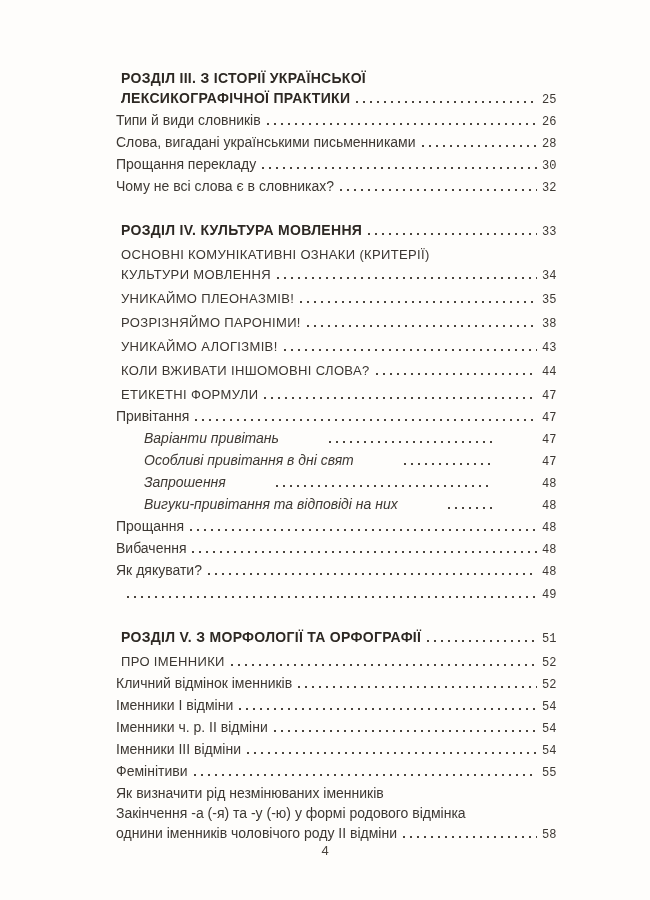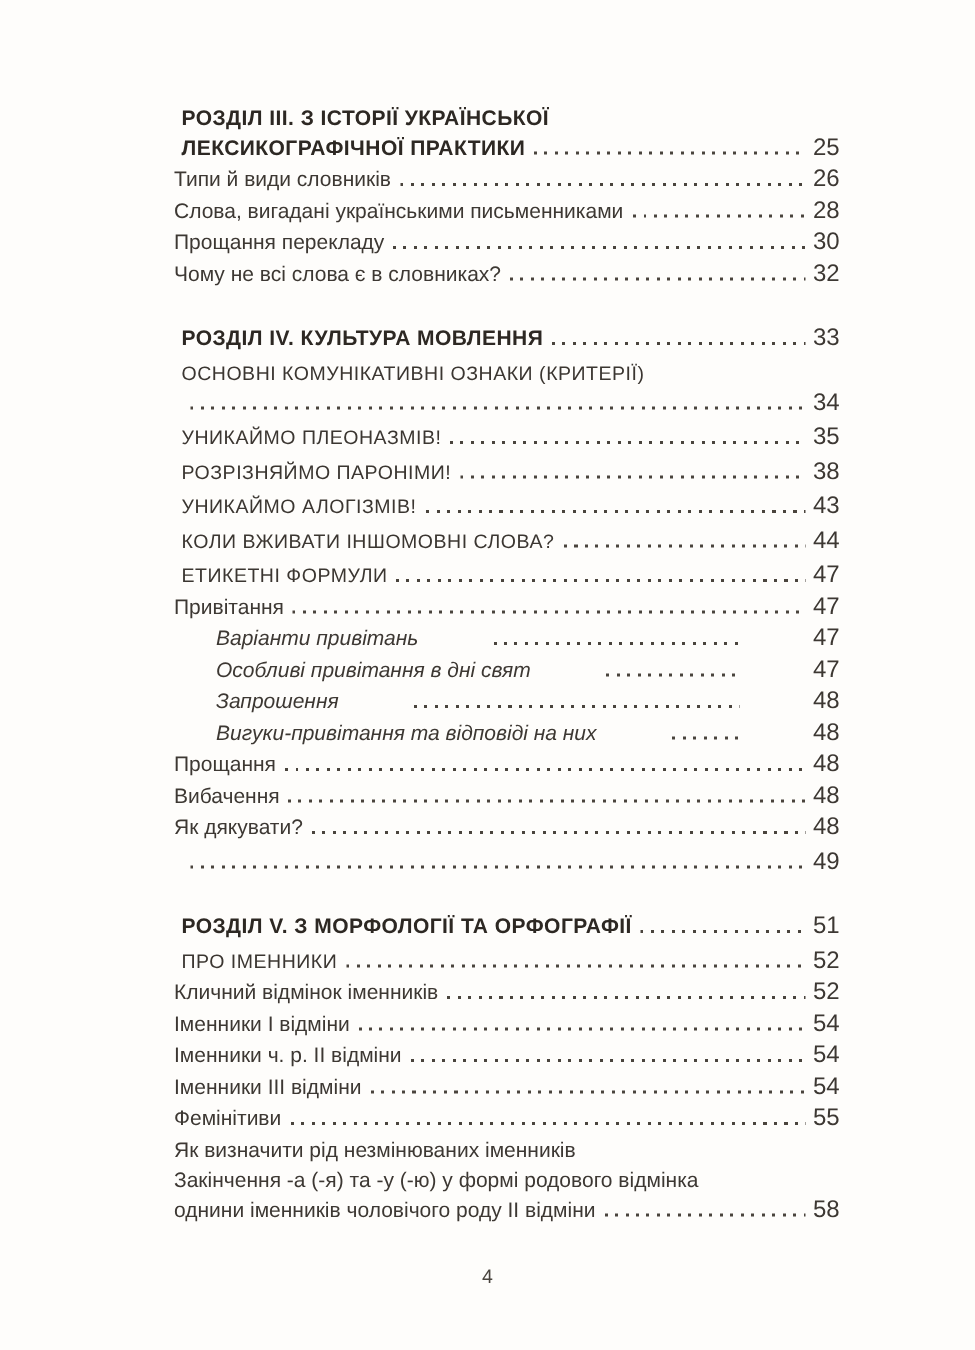--- a/index.html
+++ b/index.html
@@ -63,26 +63,27 @@
   .leader {
     flex: 1 1 auto;
     height: 2px;
     margin: 0 5px 0 6px;
     background: repeating-linear-gradient(to right, #4a443d 0 2px, transparent 2px 7px);
     min-width: 10px;
   }
   .pagenum {
     font-weight: 400;
     font-style: normal;
-    font-size: 16px;
+    font-size: 12px;
     letter-spacing: 0;
     color: #3d3833;
     text-align: left;
     min-width: 18px;
     white-space: nowrap;
+    font-family: Liberation Mono, monospace;
   }
   .footer {
     position: absolute;
     left: 0;
     right: 0;
     top: 843px;
     text-align: center;
     font-size: 13px;
     color: #4a453f;
   }
@@ -122,20 +123,21 @@
       </div>
       <div class="row chapter ind0 gap">
         <span class="entry-text">РОЗДІЛ ІV. КУЛЬТУРА МОВЛЕННЯ</span>
         <span class="leader"></span>
         <span class="pagenum">33</span>
       </div>
       <div class="row caps ind0">
         <span class="entry-text">ОСНОВНІ КОМУНІКАТИВНІ ОЗНАКИ (КРИТЕРІЇ)</span>
       </div>
       <div class="row caps ind0 cont">
+        <span class="entry-text">КУЛЬТУРИ МОВЛЕННЯ</span>
         <span class="leader"></span>
         <span class="pagenum">34</span>
       </div>
       <div class="row caps ind0">
         <span class="entry-text">УНИКАЙМО ПЛЕОНАЗМІВ!</span>
         <span class="leader"></span>
         <span class="pagenum">35</span>
       </div>
       <div class="row caps ind0">
         <span class="entry-text">РОЗРІЗНЯЙМО ПАРОНІМИ!</span>

